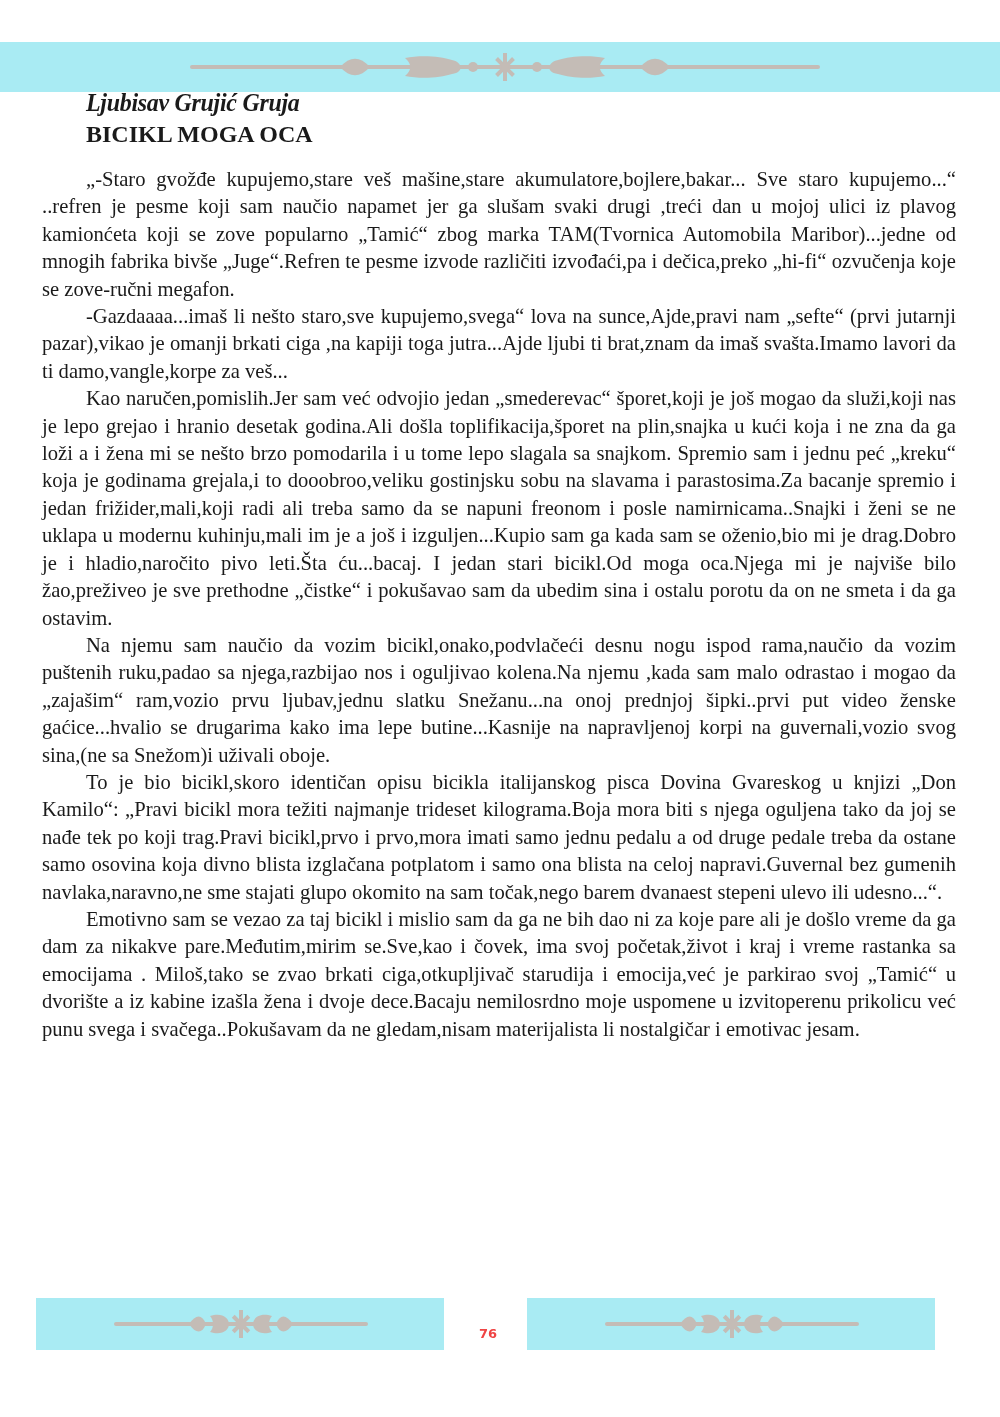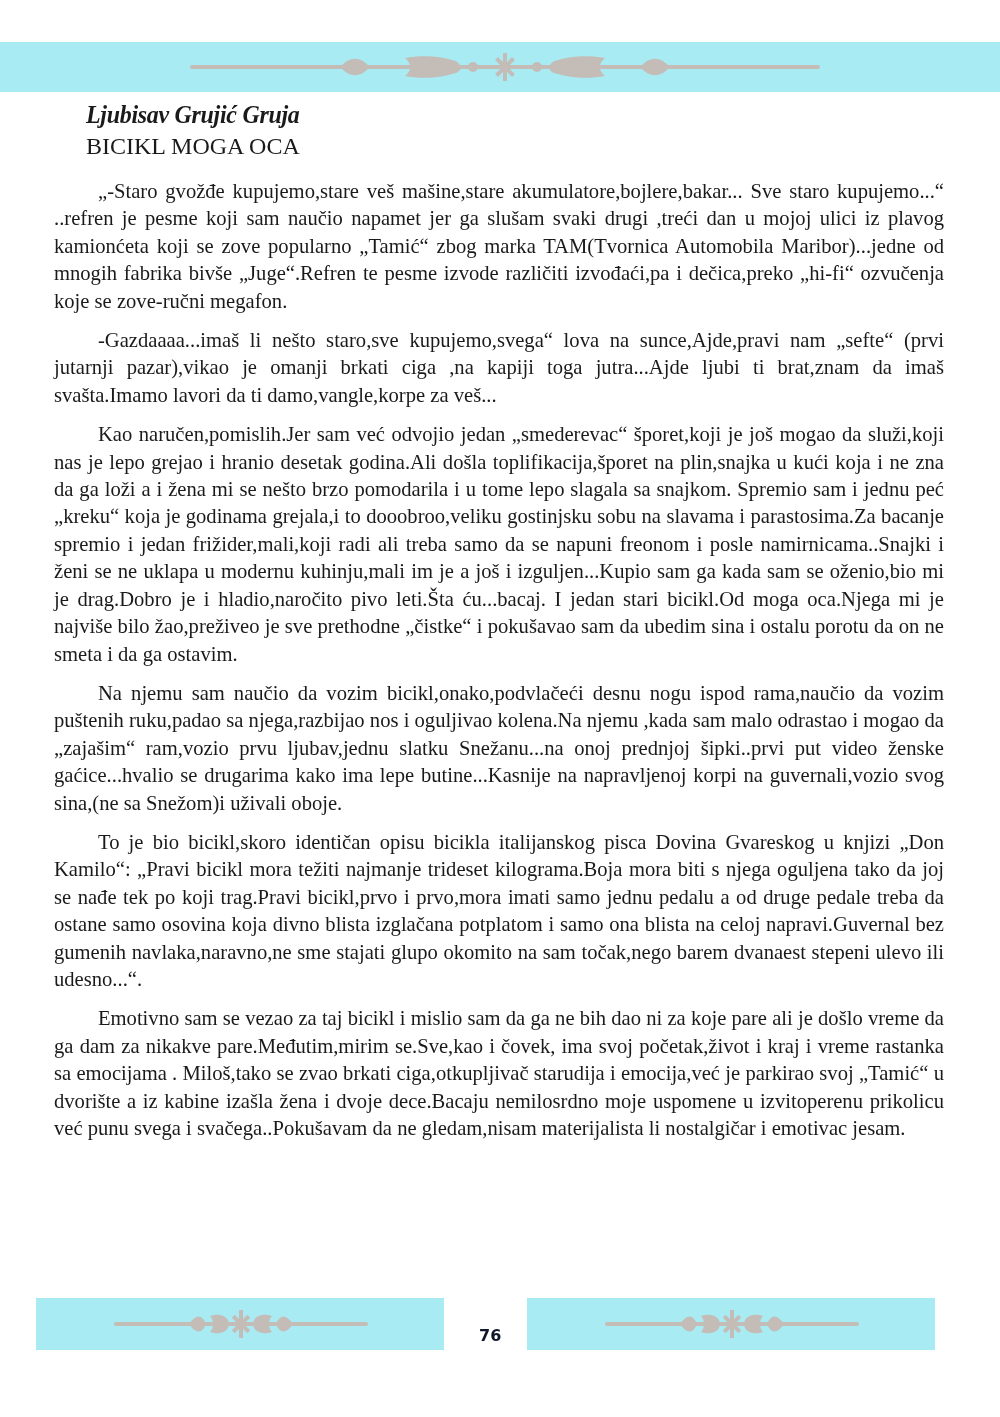--- a/index.html
+++ b/index.html
@@ -1,29 +1,29 @@
 <!DOCTYPE html>
 <html><head>
 <meta charset="utf-8">
 <style>
   html, body { margin: 0; padding: 0; background: #ffffff; }
   body { width: 1000px; height: 1417px; position: relative; overflow: hidden; font-family: "Liberation Serif", serif; color: #1a1a1a; }
   .top-band { position: absolute; left: 0; top: 42px; width: 1000px; height: 50px; background: #a9ebf3; }
   .ornament { position: absolute; }
   .top-band .ornament { left: 190px; top: 8px; width: 630px; height: 34px; }
-  .header { position: absolute; left: 86px; top: 100px; }
+  .header { position: absolute; left: 86px; top: 88px; }
   .author { font-style: italic; font-weight: bold; font-size: 26px; line-height: 30px; letter-spacing: -0.3px; transform: scaleX(0.92); transform-origin: left; white-space: nowrap; }
-  .title { font-weight: normal; font-size: 24px; line-height: 28px; margin-top: 2px; white-space: nowrap; }
+  .title { font-weight: bold; font-size: 24px; line-height: 28px; margin-top: 2px; white-space: nowrap; }
   .body-text { position: absolute; left: 42px; top: 166px; width: 914px; font-size: 20.6px; line-height: 27.4px; text-align: justify; }
-  .body-text p { margin: 12px; text-indent: 44px; }
+  .body-text p { margin: 0; text-indent: 44px; }
   .footer-band { position: absolute; top: 1298px; width: 408px; height: 52px; background: #a9ebf3; }
   .footer-band.left { left: 36px; }
   .footer-band.right { left: 527px; }
   .footer-band .ornament { left: 78px; top: 10px; width: 254px; height: 32px; }
-  .page-number { position: absolute; left: 479px; top: 1326px; font-family: "DejaVu Sans", sans-serif; font-weight: bold; font-size: 16px; color: #0f172a; }
+  .page-number { position: absolute; left: 479px; top: 1326px; font-family: "DejaVu Sans", sans-serif; font-weight: bold; font-size: 13px; color: #ef4444; }
 </style>
 </head>
 <body>
 
 <div class="top-band">
   <svg class="ornament" viewBox="0 0 630 34" preserveAspectRatio="none">
     <g fill="#c4bcb6">
       <rect x="0" y="15" width="630" height="4" rx="2"></rect>
       <path d="M150 17 C160 6, 170 6, 180 17 C170 28, 160 28, 150 17 Z"></path>
       <rect x="160" y="10" width="4" height="14"></rect>

